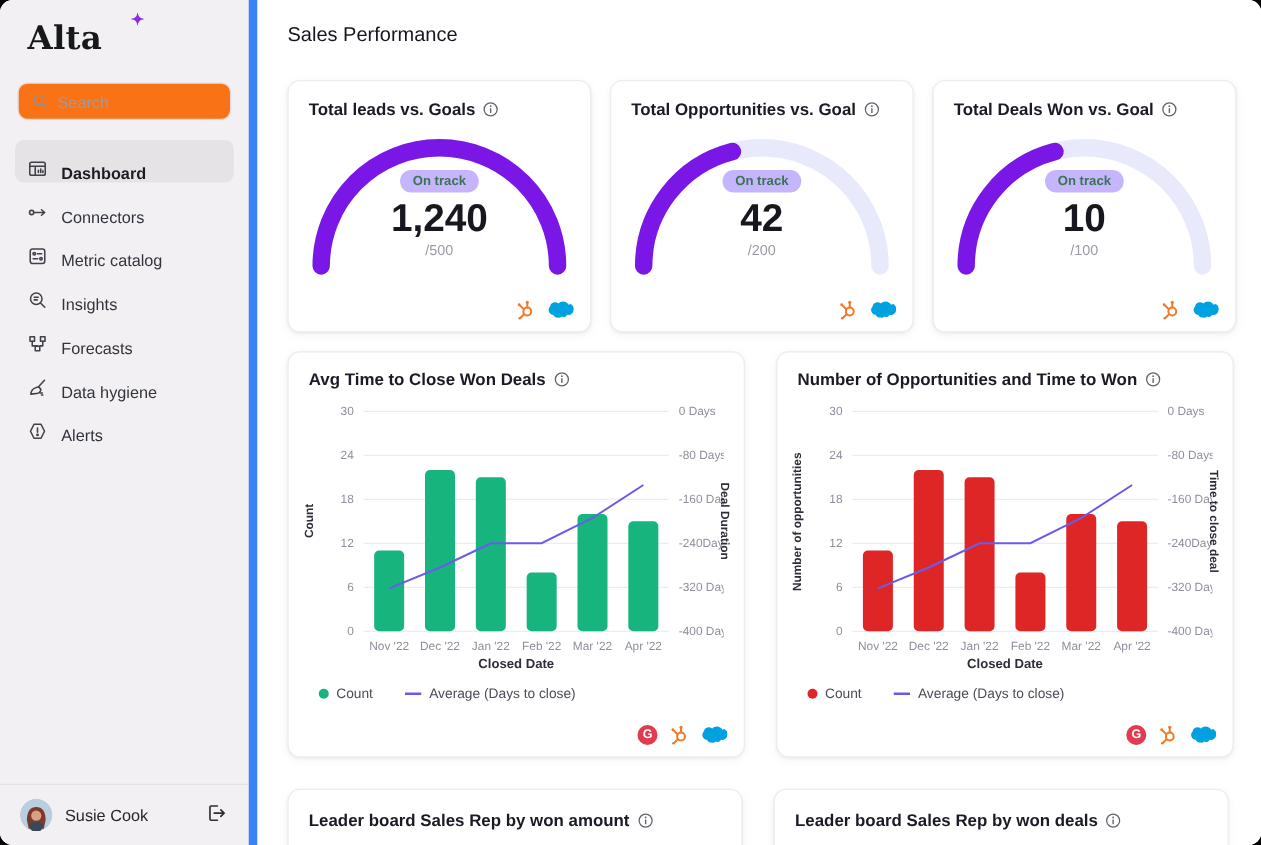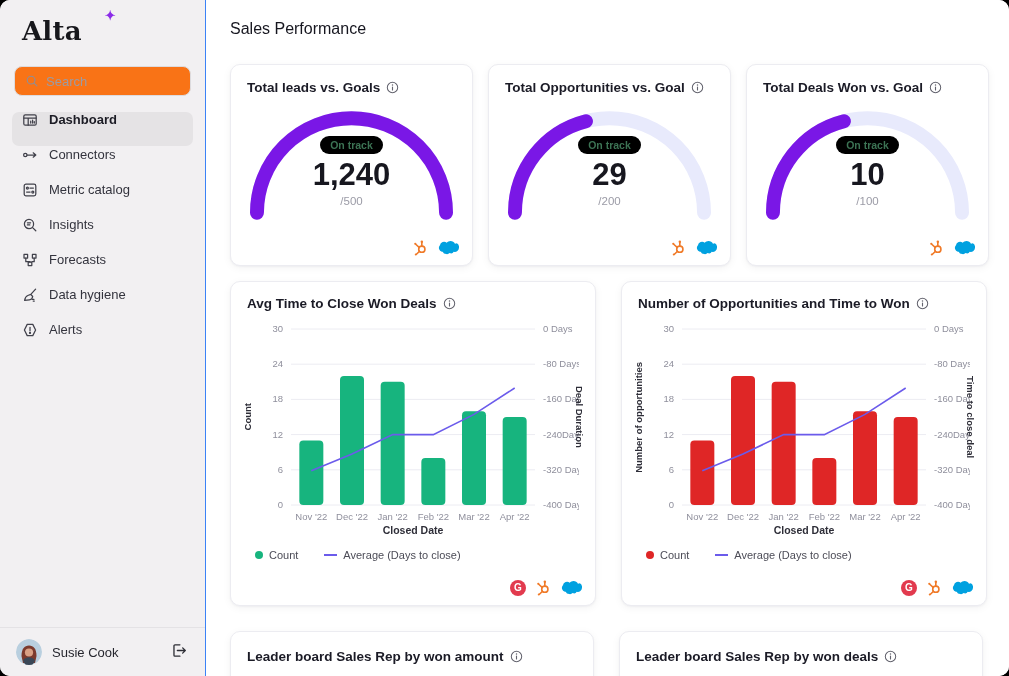--- a/index.html
+++ b/index.html
@@ -2,32 +2,32 @@
 <html><head>
 <meta charset="utf-8">
 <style>
   * { box-sizing: border-box; margin: 0; padding: 0; }
   html,body { background:#000; }
   body { font-family:"Liberation Sans", sans-serif; -webkit-font-smoothing:antialiased; }
   .app { position:relative; width:1009px; height:676px; background:#fff; border-radius:10px; overflow:hidden; }
 
   
   .sidebar { position:absolute; left:0; top:0; bottom:0; width:206px; background:#f2f0f2;
-             border-right:1px solid #3b82f6; display:flex; flex-direction:column; }
+             border-right:7px solid #3b82f6; display:flex; flex-direction:column; }
   .logo { padding:16px 22px 6px; font-family:"DejaVu Serif", serif; font-size:26px; color:#17171c;
           font-weight:600; letter-spacing:.2px; position:relative; width:fit-content; }
   .logo .star { position:absolute; top:8px; right:-12px; color:#8b2be8; font-size:13px; font-family:"Liberation Sans",sans-serif; }
   .search { margin:14px 14px 16px; height:30px; background:#f97316; border:1px solid #dddbde; border-radius:8px;
             display:flex; align-items:center; gap:7px; padding:0 10px; }
   .search svg { width:14px; height:14px; flex:none; }
   .search input { border:none; outline:none; background:transparent; font-size:13px; color:#3a3a44; width:100%;
                   font-family:"Liberation Sans", sans-serif; }
   .search input::placeholder { color:#9b9ba4; }
   .nav { display:flex; flex-direction:column; gap:1px; padding:0 12px; }
-  .nav-item { display:flex; align-items:flex-start; gap:11px; height:34px; padding:0 10px; border-radius:7px;
+  .nav-item { display:flex; align-items:flex-end; gap:11px; height:34px; padding:0 10px; border-radius:7px;
               font-size:13px; color:#33333d; cursor:pointer; }
   .nav-item.active { background:#e5e3e5; color:#1c1c25; font-weight:700; }
   .nav-item svg { width:16px; height:16px; flex:none; }
   .sidebar-spacer { flex:1; }
   .sidebar-footer { border-top:1px solid #e4e2e5; padding:11px 16px; display:flex; align-items:center; gap:10px; }
   .avatar { width:26px; height:26px; border-radius:50%; overflow:hidden; flex:none; }
   .user-name { font-size:13px; color:#26262e; flex:1; }
   .logout-btn { width:22px; height:22px; background:none; border:none; cursor:pointer; padding:0; }
   .logout-btn svg { width:17px; height:17px; }
 
@@ -41,21 +41,21 @@
   .card { background:#fff; border:1px solid #ececf1; border-radius:10px;
           box-shadow:0 1px 2px rgba(18,18,40,.04), 0 2px 8px rgba(18,18,40,.05); position:relative; }
   .card-title { display:flex; align-items:center; gap:6px; font-size:13.5px; font-weight:700; color:#1b1b26; }
   .info { width:13px; height:13px; flex:none; cursor:pointer; }
 
   
   .kpi-card { width:257px; height:202px; padding:15px 16px; }
   .gauge-wrap { position:relative; margin-top:6px; height:132px; }
   .gauge-wrap svg.gauge { display:block; margin:0 auto; }
   .gauge-center { position:absolute; left:0; right:0; top:34px; text-align:center; }
-  .status-badge { display:inline-block; font-size:10.5px; font-weight:600; color:#3c7354; background:#000000;
+  .status-badge { display:inline-block; font-size:10.5px; font-weight:600; color:#3c7354; background:#c4b5fd;
                   border-radius:10px; padding:3px 10px; }
   .gauge-value { font-size:31px; font-weight:600; color:#17171f; margin-top:4px; line-height:1.1; }
   .gauge-goal { font-size:11.5px; color:#9b9ba6; margin-top:3px; }
   .sources { position:absolute; right:13px; bottom:9px; display:flex; align-items:center; gap:9px; }
   .sources svg { display:block; }
   .src-hs { width:17px; height:17px; }
   .src-sf { width:21px; height:15px; }
   .src-g { width:16px; height:16px; border-radius:50%; background:#e23a4e; color:#fff; font-size:10px; font-weight:700;
            display:flex; align-items:center; justify-content:center; }
 
@@ -224,21 +224,21 @@
         <circle cx="7" cy="4.2" r=".8" fill="#63636e"></circle>
       </svg>
     </div>
     <div class="gauge-wrap" ,="">
       <svg class="gauge" width="209" height="124" viewBox="0 0 210 124">
               <path d="M 10 112 A 95 95 0 0 1 200.00 112.00" fill="none" stroke="#e8eafc" stroke-width="14" stroke-linecap="round"></path>
               <path d="M 10 112 A 95 95 0 0 1 81.37 19.98" fill="none" stroke="#7a17e6" stroke-width="14" stroke-linecap="round"></path>
             </svg>
       <div class="gauge-center">
         <span class="status-badge">On track</span>
-        <div class="gauge-value">29</div>
+        <div class="gauge-value">42</div>
         <div class="gauge-goal">/200</div>
       </div>
     </div>
     <div class="sources">
             <svg class="src-hs" viewBox="0 0 18 18">
                  <g stroke="#f07a28" stroke-width="1.7" fill="none" stroke-linecap="round">
                  <circle cx="10.4" cy="10.8" r="3.3"></circle>
                 <path d="M10.4 7.5V3.6M7.7 13.2l-3 2.9M7.3 8.6 4.2 5.8"></path>
               </g>
                  <circle cx="10.4" cy="2.9" r="1.3" fill="#f07a28"></circle>

